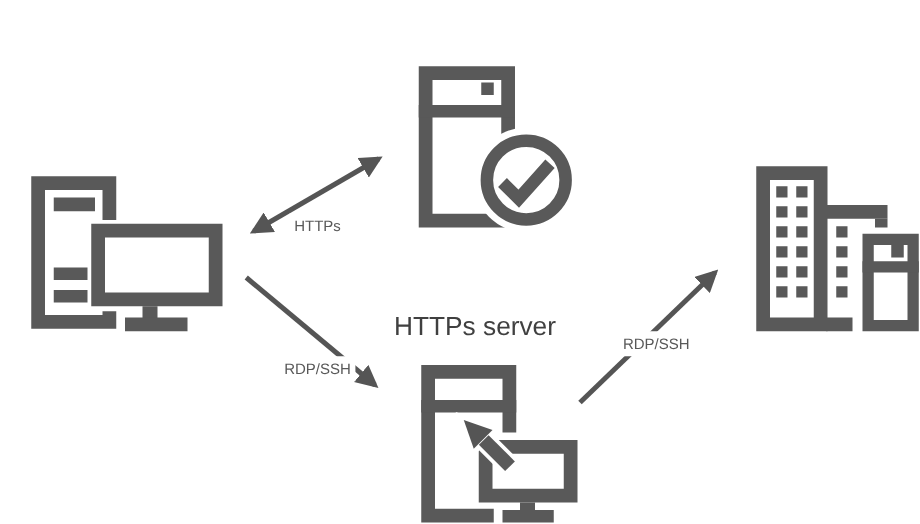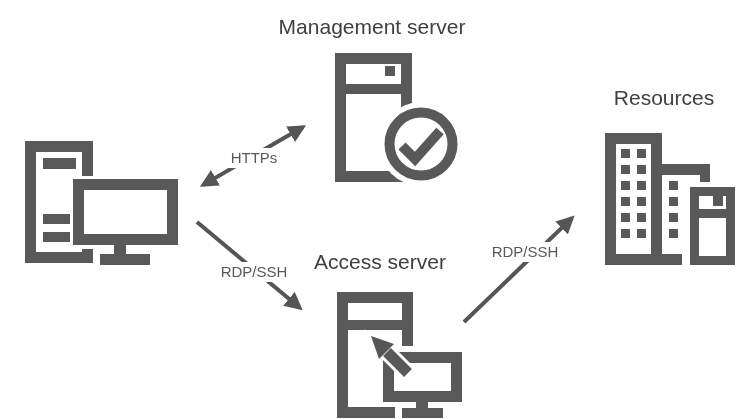--- a/index.html
+++ b/index.html
@@ -9,23 +9,23 @@
     font-family:"Liberation Sans",sans-serif;
   }
   .canvas svg{position:absolute;left:0;top:0;}
   .node-label{
     position:absolute;transform:translateX(-50%);
     font-size:21px;line-height:31px;color:var(--title_text,#404040);
     white-space:nowrap;text-align:center;
   }
   .conn-label{
     position:absolute;transform:translateX(-50%);
-    font-size:15px;line-height:20px;color:var(--label_text,#595959);
+    font-size:12px;line-height:20px;color:var(--label_text,#595959);
     background:var(--background,#ffffff);padding:0 4px;
-    white-space:nowrap;text-align:left;
+    white-space:nowrap;text-align:left;margin-top:23px;
   }
   .ic  {stroke:var(--icon,#595959);fill:none;}
   .icf {fill:var(--icon,#595959);}
   .icw {stroke:var(--icon,#595959);fill:var(--background,#ffffff);}
   .halo{fill:var(--background,#ffffff);}
   .halo-s{stroke:var(--background,#ffffff);fill:none;}
   .arrow-line{stroke:var(--arrow,#555555);stroke-width:4;fill:none;}
   .arrow-head{fill:var(--arrow,#555555);}
 </style>
 </head>
@@ -105,25 +105,23 @@
         <rect x="669" y="229" width="9" height="9"></rect>
       </g>
       <rect class="icf" x="661" y="254" width="21" height="11"></rect>
       <rect class="ic" x="694.5" y="191.5" width="36" height="69" stroke-width="9"></rect>
       <rect class="icf" x="713" y="196" width="10" height="10"></rect>
       <rect class="icf" x="690" y="209" width="45" height="9"></rect>
     </g>
   </svg>
 
 
-  <div class="node-label" style="left:372px;top:11px;">Management server</div>
 
-  <div class="node-label" style="left:664px;top:82px;">Resources</div>
 
-  <div class="node-label" style="left:380px;top:246px;">Access server</div>
+  <div class="node-label" style="left:380px;top:246px;">HTTPs server</div>
 
   <div class="conn-label" style="left:254px;top:148px;">HTTPs</div>
 
   <div class="conn-label" style="left:254px;top:262px;">RDP/SSH</div>
 
   <div class="conn-label" style="left:525px;top:242px;">
     <div>RDP/SSH</div>
   </div>
 
 </div>

